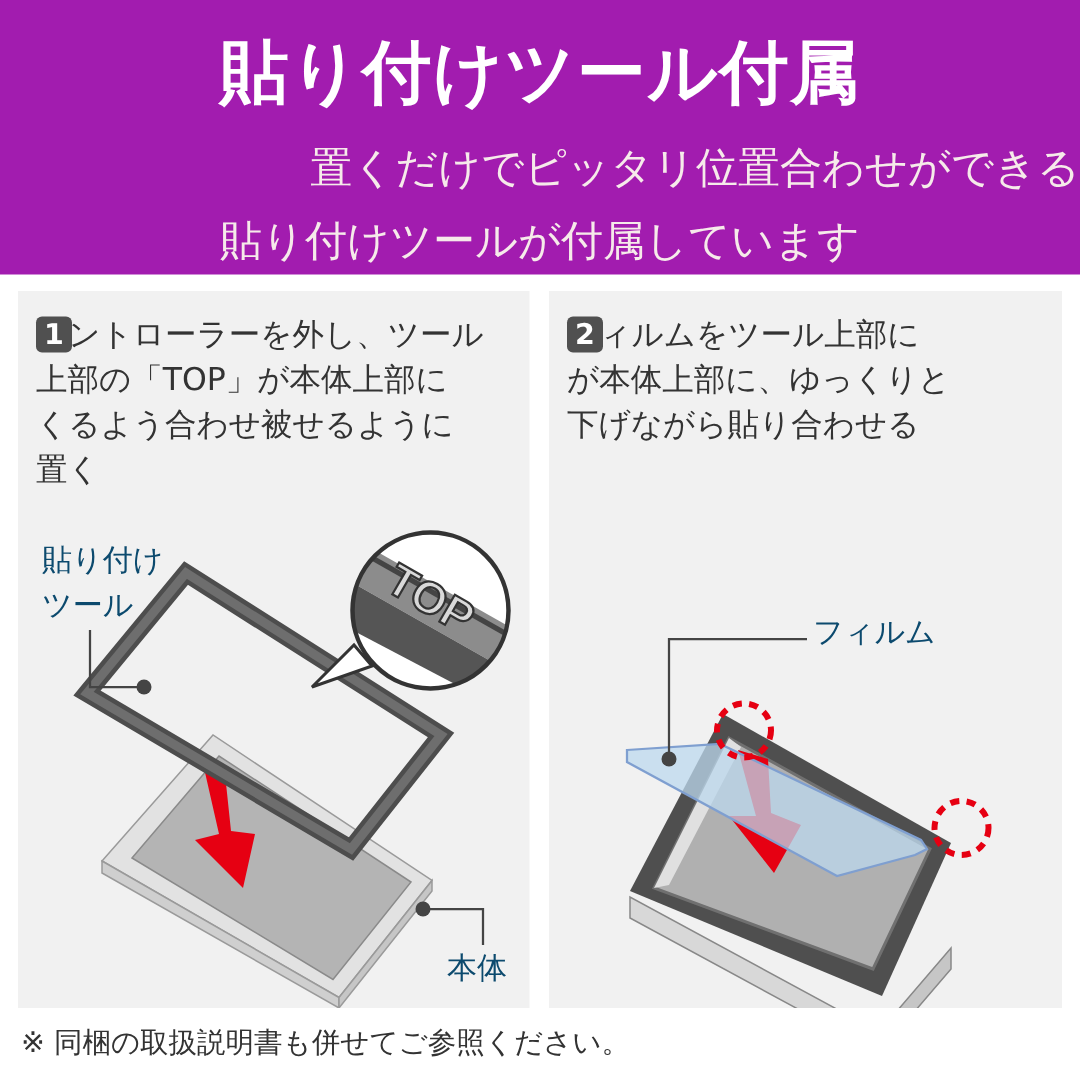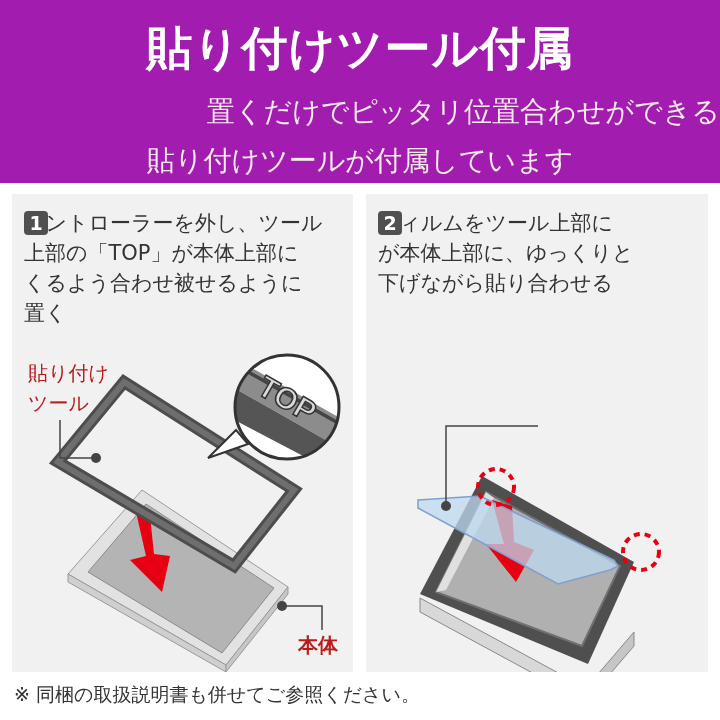--- a/index.html
+++ b/index.html
@@ -11,21 +11,21 @@
   .banner-sub { position:absolute; left:0; width:720px; text-align:center; color:#f6eaea; font-size:28px; }
   .banner-sub.l1 { top:93px;text-align:right; }
   .banner-sub.l2 { top:142px; }
   .panel { position:absolute; top:194px; height:478px; background:#f1f1f1; }
   .panel.left { left:12px; width:341px; }
   .panel.right { left:366px; width:342px; }
   .step { position:absolute; left:12px; top:14px; right:8px; font-size:21px; line-height:30px; color:#333; }
   .step-num { position:absolute; left:0; top:3px; width:24px; height:24px; background:#505050; color:#fff;
               border-radius:4px; font-weight:bold; font-size:19px; text-align:center; line-height:24px; }
   .step-text { white-space:pre-line; }
-  .label { position:absolute; font-size:20px; color:#b91c1c; white-space:pre-line; line-height:30px; }
+  .label { position:absolute; font-size:20px; color:#0c4a6e; white-space:pre-line; line-height:30px; }
   .note { position:absolute; left:14px; top:682px; font-size:19px; color:#333; }
   svg { position:absolute; }
 </style>
 </head>
 <body>
 
 <div class="banner">
   <div class="banner-title">貼り付けツール付属</div>
   <div class="banner-sub l1">置くだけでピッタリ位置合わせができる</div>
   <div class="banner-sub l2">貼り付けツールが付属しています</div>
@@ -34,21 +34,21 @@
 <div class="panel left">
   <div class="step">
     <div class="step-num">1</div>
     <div class="step-text">コントローラーを外し、ツール
 上部の「TOP」が本体上部に
 くるよう合わせ被せるように
 置く</div>
   </div>
   <div class="label" style="left:16px;top:164px;">貼り付け
 ツール</div>
-  <div class="label" style="left:286px;top:436px;font-weight:bold;">本体</div>
+  <div class="label" style="left:286px;top:436px;">本体</div>
 
   <svg width="341" height="478" viewBox="0 0 341 478">
 
     <g>
       <polygon points="56,380 130,296 276,393 214,471" fill="#e2e2e2" stroke="#9a9a9a" stroke-width="1"></polygon>
       <polygon points="56,380 214,471 214,478 56,388" fill="#cfcfcf" stroke="#9a9a9a" stroke-width="1"></polygon>
       <polygon points="214,471 276,393 276,400 214,478" fill="#c6c6c6" stroke="#9a9a9a" stroke-width="1"></polygon>
       <polygon points="76,378 134,310 262,394 210,459" fill="#b4b4b4" stroke="#8a8a8a" stroke-width="1"></polygon>
     </g>
 
@@ -84,20 +84,21 @@
   </svg>
 </div>
 
 <div class="panel right">
   <div class="step">
     <div class="step-num">2</div>
     <div class="step-text">フィルムをツール上部に
 が本体上部に、ゆっくりと
 下げながら貼り合わせる</div>
   </div>
+  <div class="label" style="left:176px;top:212px;">フィルム</div>
 
   <svg width="342" height="478" viewBox="0 0 342 478">
 
     <g>
       <polygon points="54,404 54,418 220,508 220,494" fill="#d8d8d8" stroke="#888" stroke-width="1"></polygon>
       <polygon points="220,494 220,508 268,452 268,438" fill="#c6c6c6" stroke="#888" stroke-width="1"></polygon>
     </g>
 
     <g>
       <polygon points="54,400 116,282 268,368 222,470" fill="#4f4f4f"></polygon>

